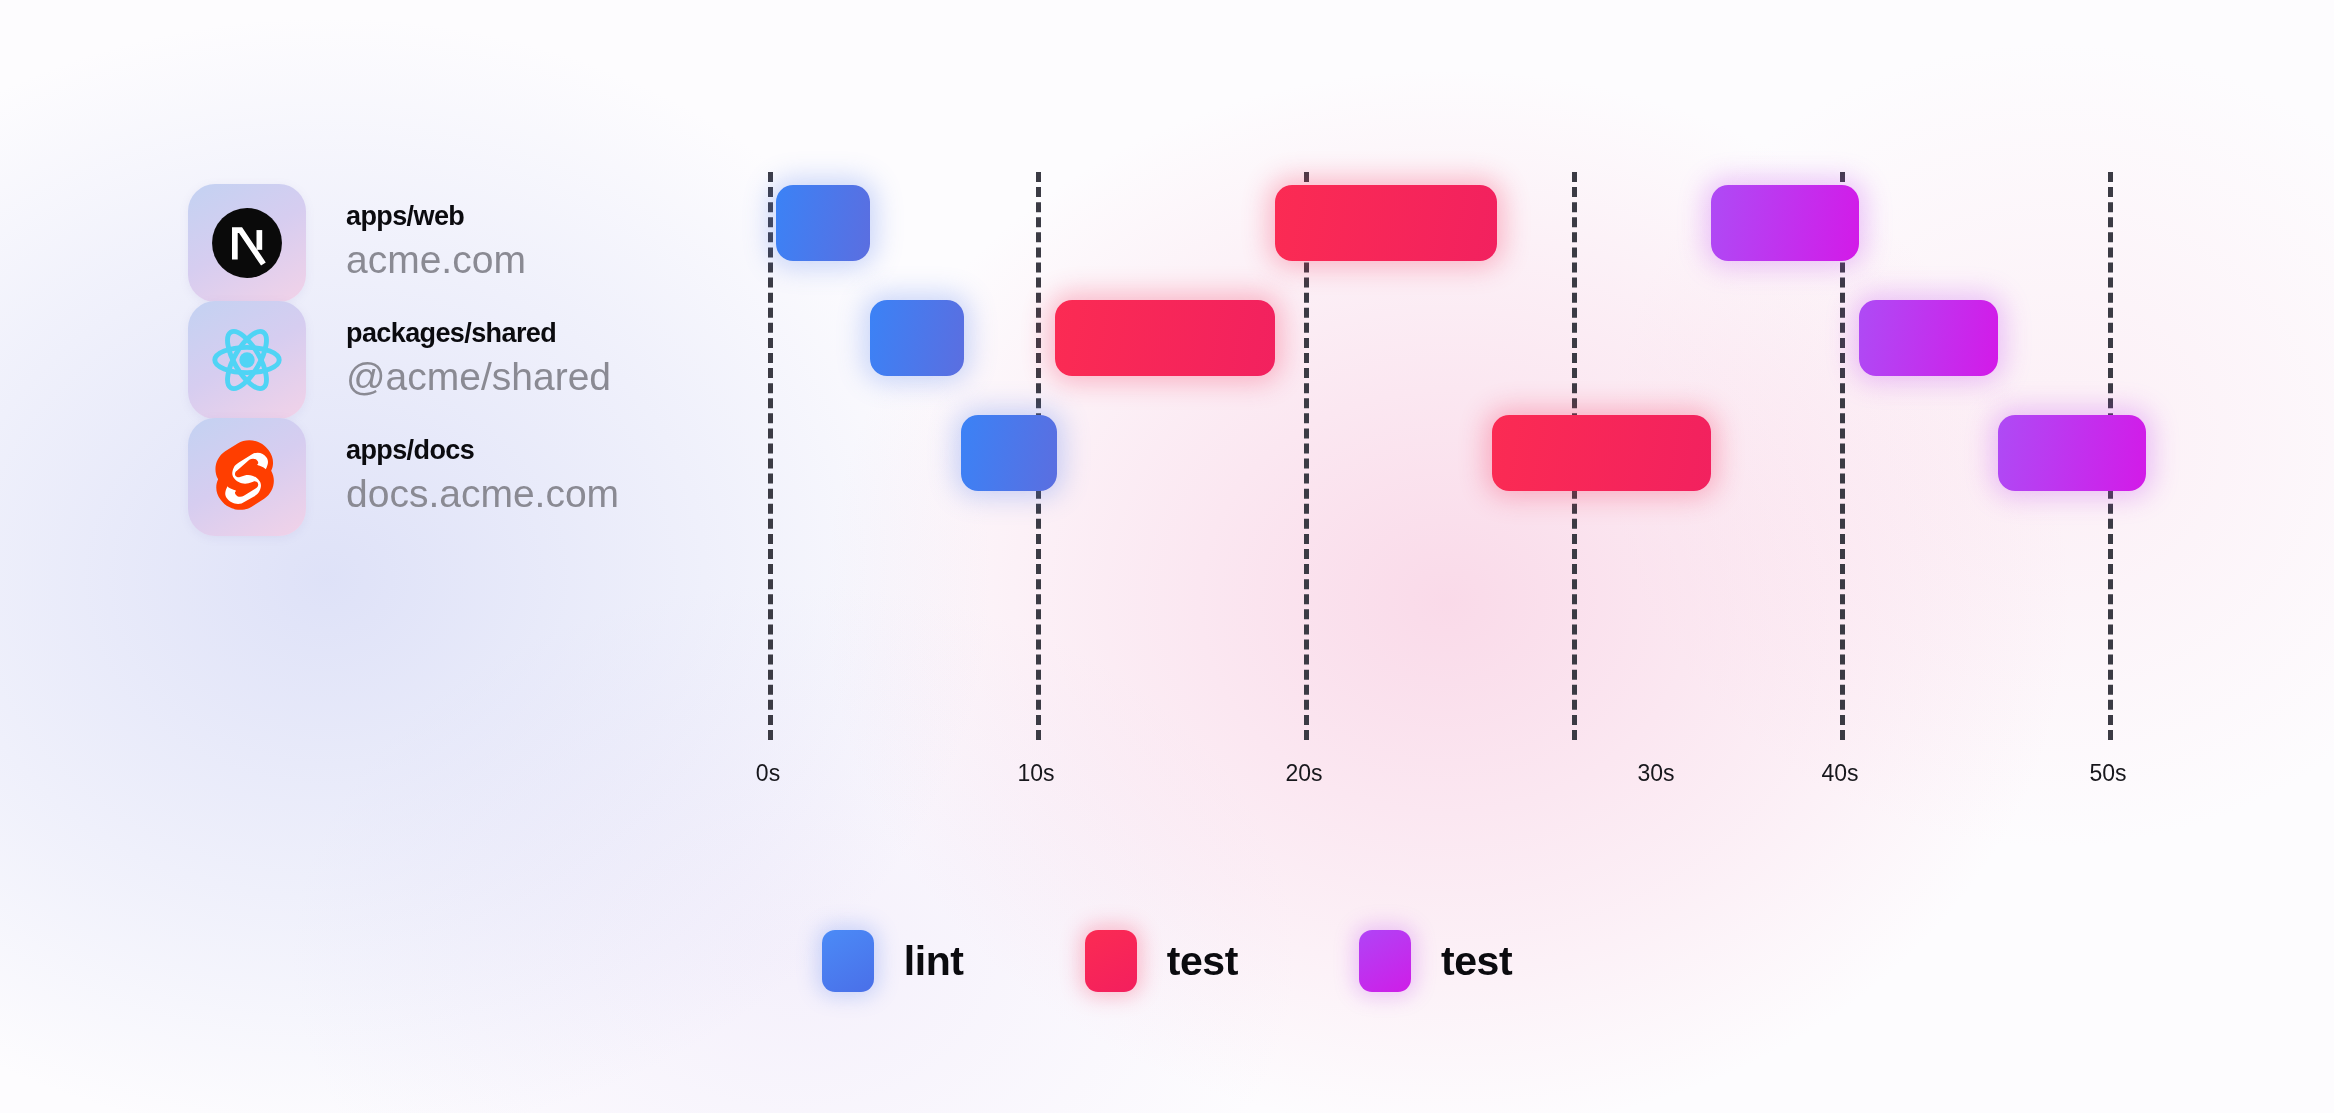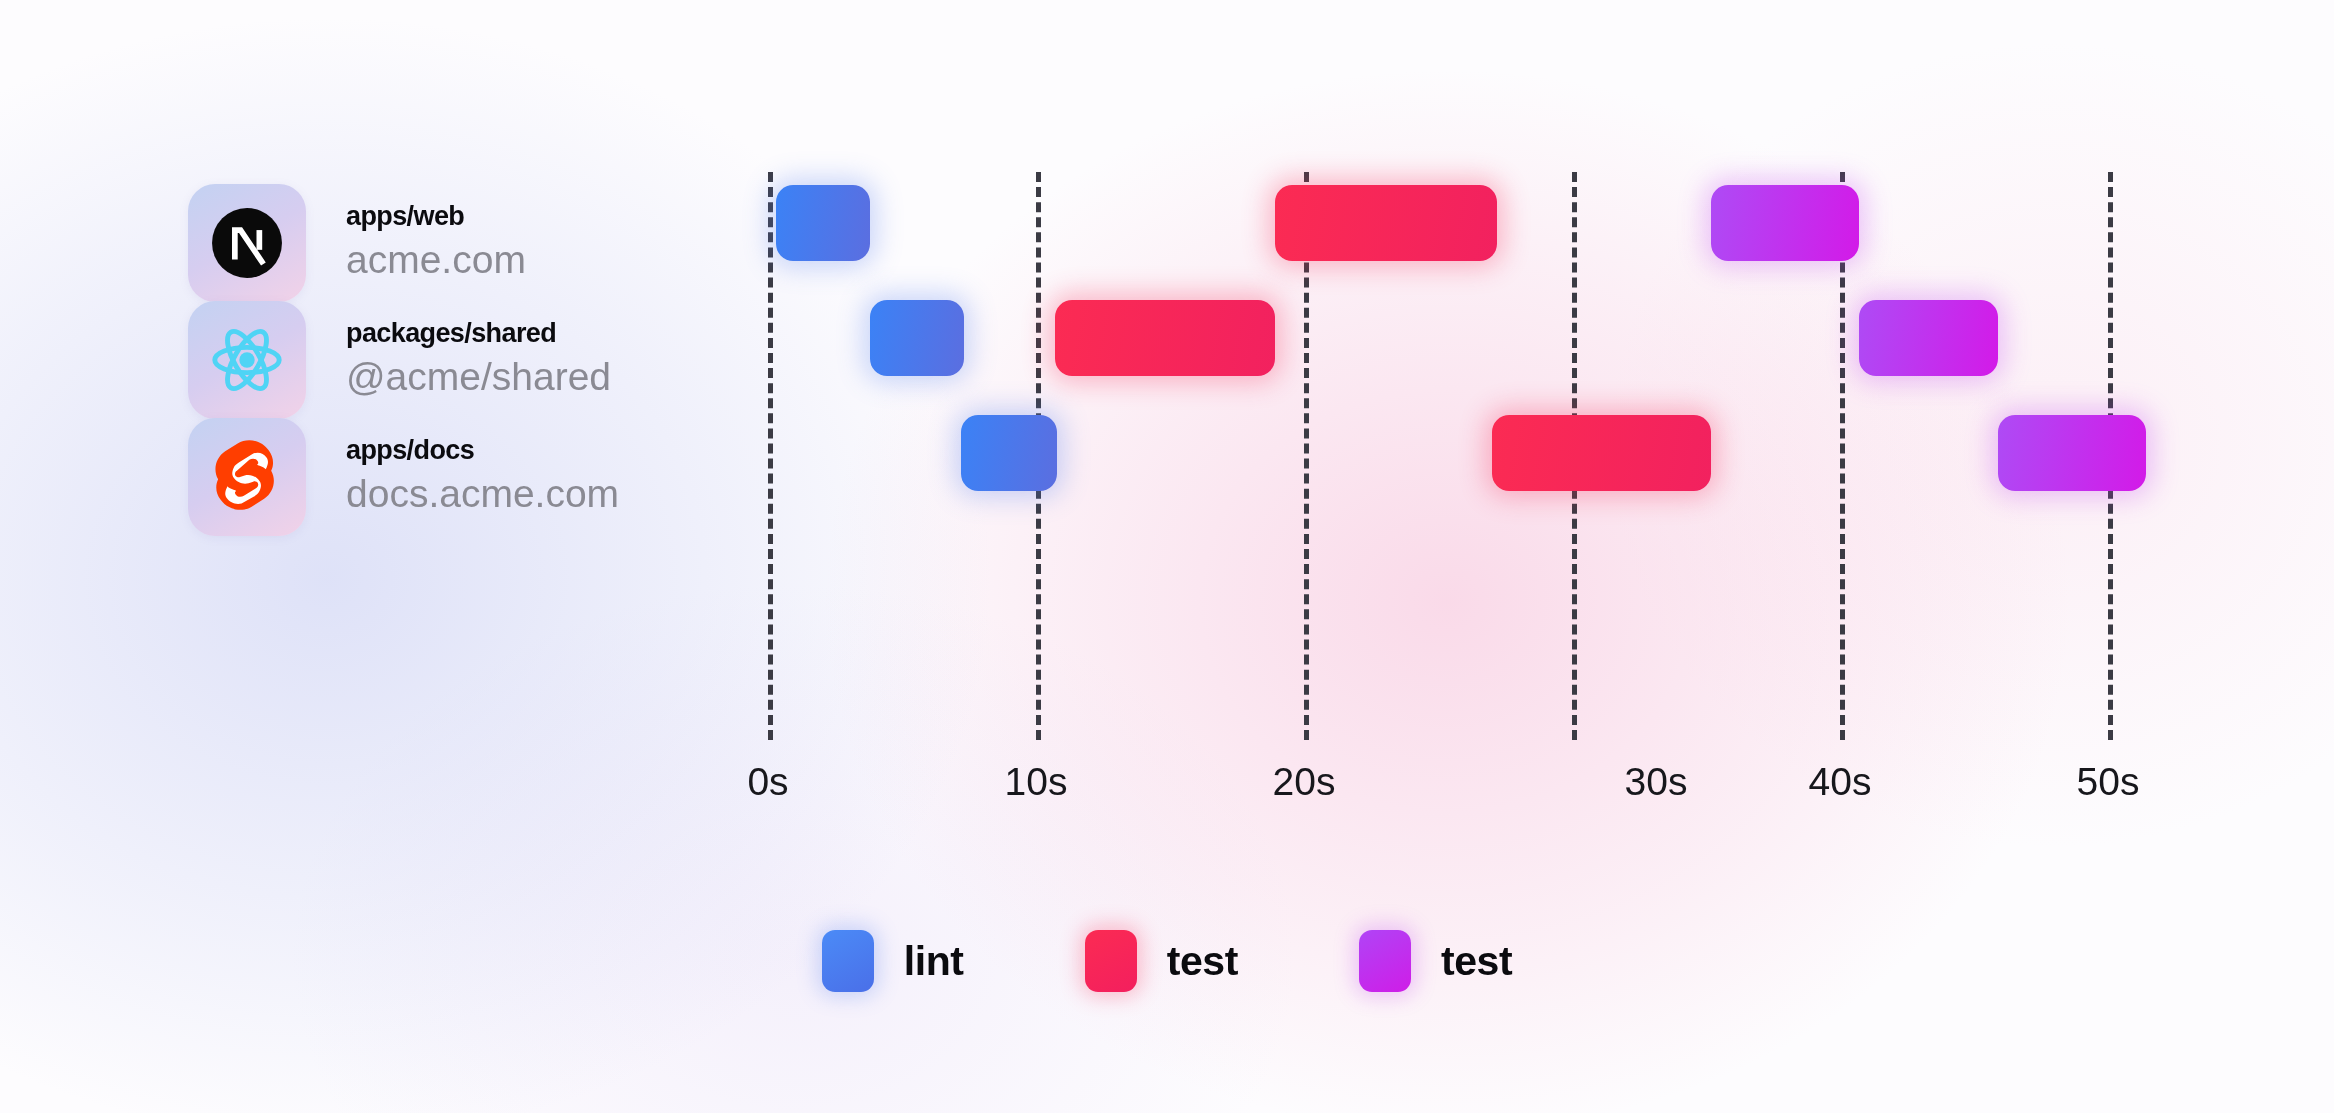--- a/index.html
+++ b/index.html
@@ -41,21 +41,21 @@
   }
 
   
   .grid-layer { position: absolute; left: 0; top: 0; width: 2334px; height: 1113px; }
   .gridline {
     position: absolute; top: 172px; height: 568px; width: 0;
     border-left: 5px dashed #3b3b44;
   }
   .tick-label {
     position: absolute; top: 760px;
-    font-size: 39px; color: #17171c; font-weight: normal;
+    font-size: 23px; color: #17171c; font-weight: normal;
     transform: translateX(-50%); white-space: nowrap;
   }
 
   .bars-layer { position: absolute; left: 0; top: 0; width: 2334px; height: 1113px; }
   .bar { position: absolute; height: 76px; border-radius: 17px; }
   .bar.lint {
     background: linear-gradient(100deg, #3b82f6 0%, #5b6ee0 100%);
     box-shadow: 0 0 26px 7px rgba(91,130,240,0.30);
   }
   .bar.build {

